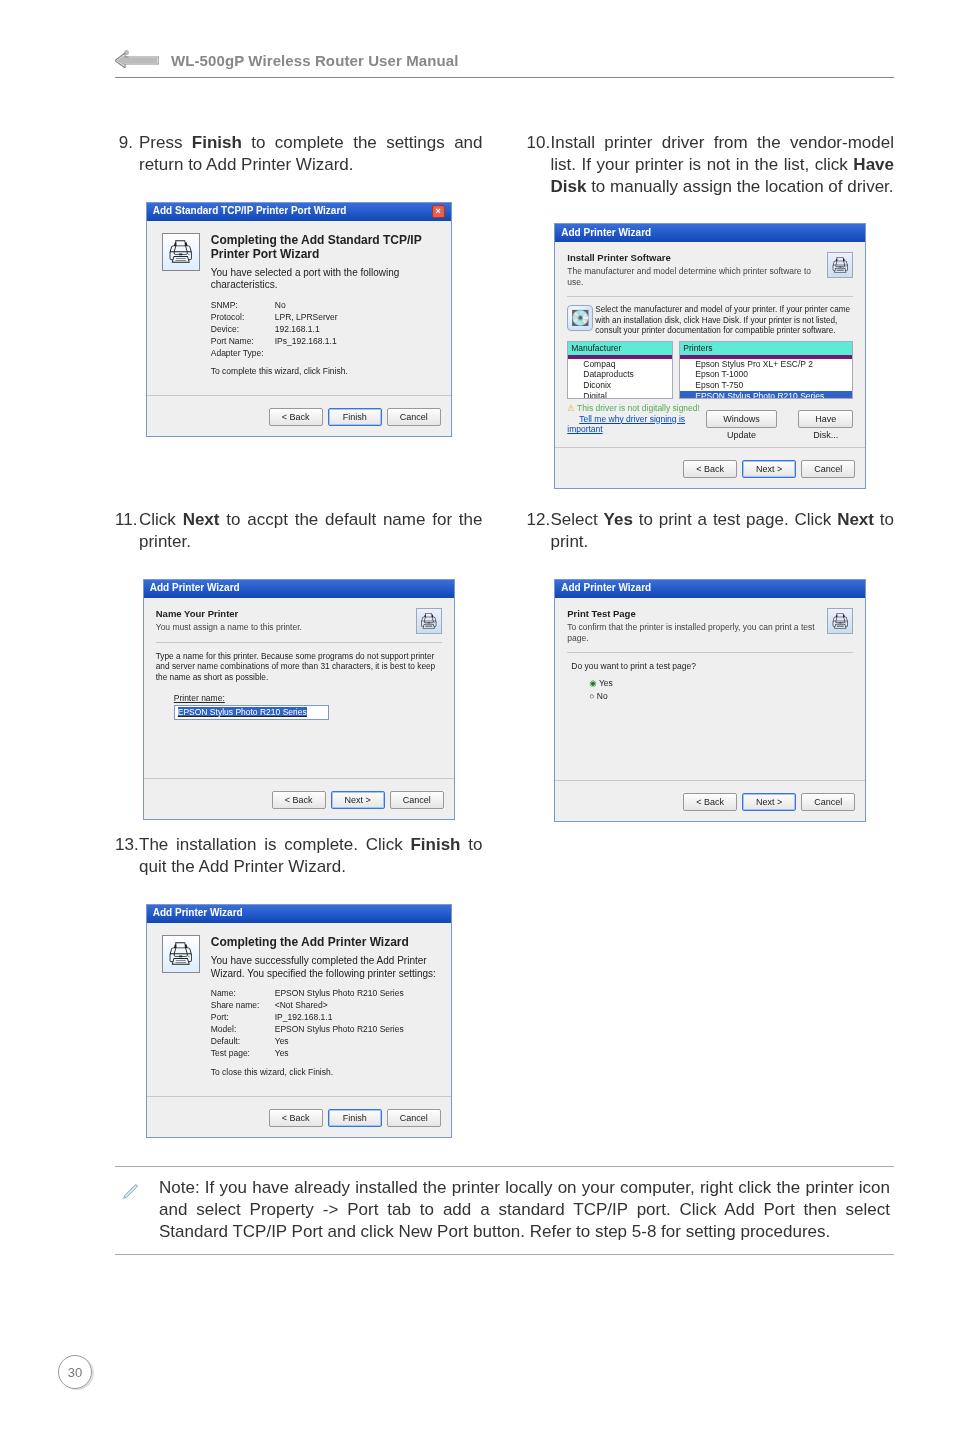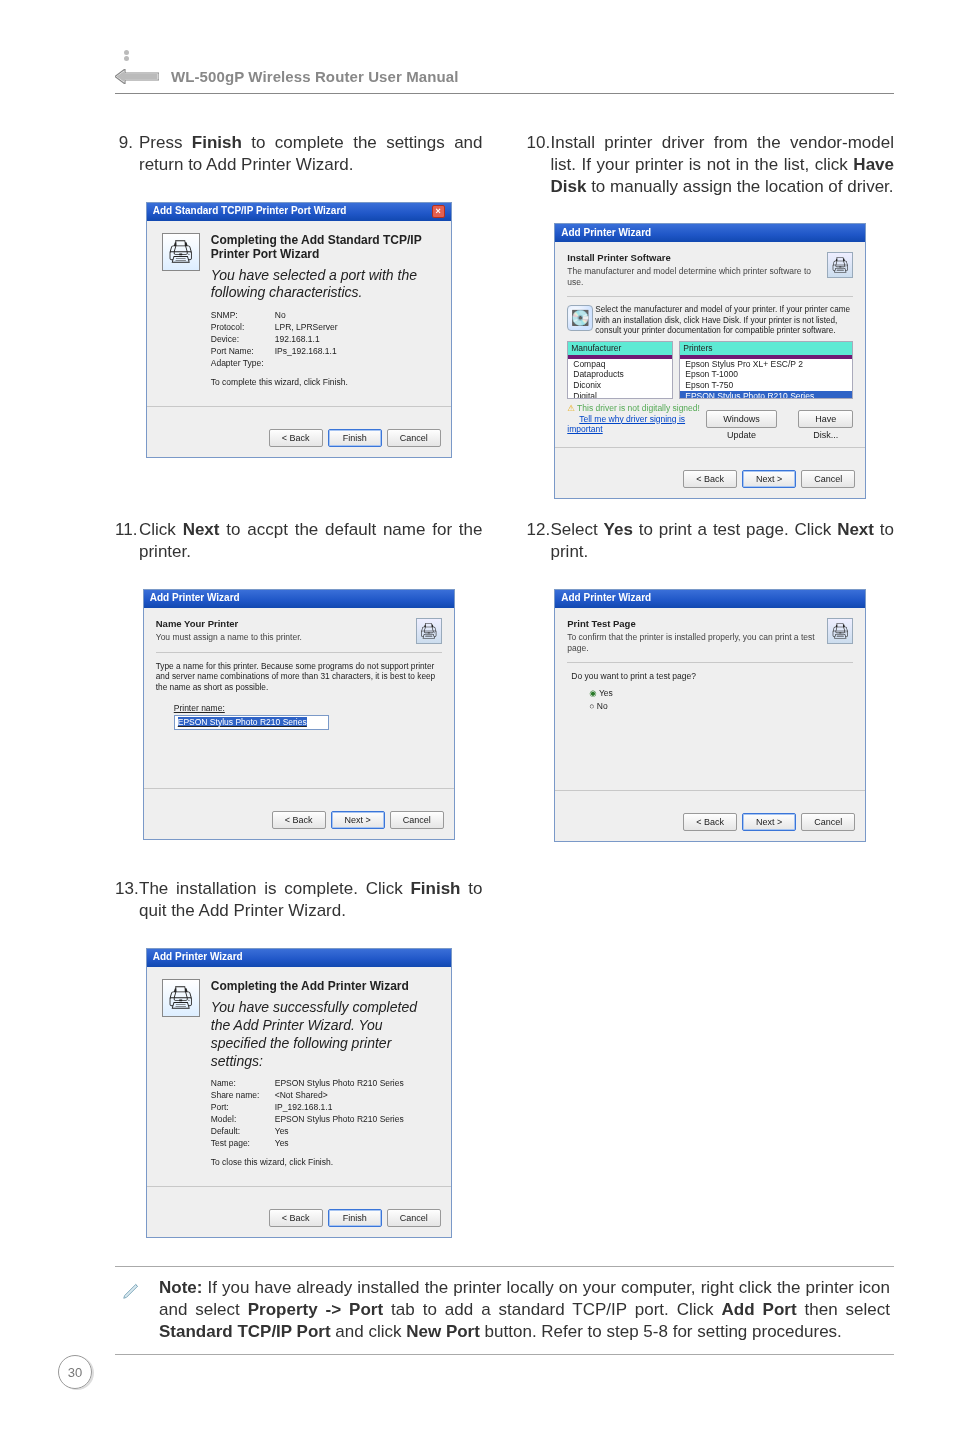--- a/index.html
+++ b/index.html
@@ -10,21 +10,21 @@
     background: #fff;
     font-family: Arial, Helvetica, sans-serif;
     color: #333;
     position: relative;
     box-sizing: border-box;
   }
   *, *::before, *::after { box-sizing: inherit; }
   
   .page-header {
     position: absolute;
-    left: 115px; right: 60px; top: 60px;
+    left: 115px; right: 60px; top: 44px;
     height: 34px;
     border-bottom: 1.5px solid #888;
     display: flex;
     align-items: center;
     gap: 12px;
   }
   .header-arrow {
     width: 44px; height: 15px;
   }
   .header-arrow svg { display:block; }
@@ -60,21 +60,21 @@
   .step { display: flex; }
   .step .num {
     width: 24px; flex:0 0 24px;
     text-align: right;
     padding-right: 6px;
   }
   .step .txt { flex:1; text-align: justify; }
   .step .txt b { font-weight: bold; }
   .row1 { margin-top: 12px; }
   .row2 { margin-top: 20px; }
-  .row3 { margin-top: 36px; }
+  .row3 { margin-top: 12px; }
   .fig {
     margin-top: 26px;
     display:flex;
     justify-content:center;
   }
   
   .notes { margin-top: 28px; }
   .note-box {
     border-top: 1px solid #aaa;
     border-bottom: 1px solid #aaa;
@@ -83,21 +83,21 @@
     gap: 14px;
     margin-bottom: 26px;
     line-height: 1.32;
   }
   .pencil {
     width:26px; flex:0 0 26px;
     display:flex; align-items:flex-start; justify-content:center;
     padding-top:2px;
   }
   .note-text { flex:1; font-size:17px; text-align: justify; }
-  .note-text b { font-weight: bold; }
+  .note-text b { font-weight: normal; }
   sup { font-size: 11px; }
   
   .pagenum {
     position:absolute; left:58px; bottom:42px;
     width:34px;height:34px;
     border:1.4px solid #999; border-radius:50%;
     display:flex;align-items:center;justify-content:center;
     font-size:13px; color:#777;
     box-shadow: 2px 1px 0 #ddd;
   }
@@ -138,21 +138,21 @@
   }
   .wiz-icon::before{content:"🖨";}
   .section-top .titles{flex:1;}
   .section-top .t1{font-weight:bold;font-size:9.5px;}
   .section-top .t2{font-size:8.5px;color:#444;margin-top:2px;}
   .kv{margin-left:0px;}
   .kv div{display:flex;font-size:8.5px;margin:1px 0;}
   .kv .k{width:64px;}
   .btnrow{
     display:flex;justify-content:flex-end;gap:5px;
-    padding:22px 10px 10px 0;
+    padding:12px 10px 10px 0;
     border-top:1px solid #c8c8c8;
     margin-top:6px;
   }
   .wbtn{
     min-width:54px;height:18px;
     background:linear-gradient(#fefefe,#e5e5e5);
     border:1px solid #999;border-radius:2px;
     font-size:9px;line-height:16px;text-align:center;
     padding:0 6px;
   }
@@ -164,21 +164,21 @@
     display:flex;justify-content:center;
   }
   .dlg.compl .left .big{
     width:38px;height:38px;border:1px solid #888;
     background:linear-gradient(#fff,#ddeeff);
     font-size:22px;line-height:36px;text-align:center;
   }
   .dlg.compl .left .big::before{content:"🖨";}
   .dlg.compl .right{flex:1;}
   .dlg.compl .heading{font:bold 12px Tahoma,Arial;color:#222;margin-bottom:6px;}
-  .dlg.compl .sub{font-size:14px;margin-bottom:8px;font-style:italic;}
+  .dlg.compl .sub{font-size:10px;margin-bottom:8px;}
   .footnote{font-size:8.5px;margin-top:8px;}
   
   .nfield{
     border:1px solid #7a99c8;
     background:#fff;padding:1px 3px;font-size:8.5px;
     margin-top:2px;width:155px;
     color:#fff;
   }
   .nfield .hl{background:#2f63c6;color:#fff;}
   
@@ -186,21 +186,21 @@
     display:flex;gap:6px;margin-top:4px;
   }
   .mlist .col{
     flex:1;border:1px solid #aab;background:#fff;
     height:58px;overflow:hidden;font-size:8.5px;
   }
   .mlist .col .hd{
     background:#5eead4;font-weight:normal;border-bottom:4px solid #701a75;
     padding:1px 3px;
   }
-  .mlist .col .it{padding:0 5px;}
+  .mlist .col .it{padding:0 15px;}
   .mlist .col .it.sel{background:#2f63c6;color:#fff;}
   .signed{
     display:flex;align-items:center;justify-content:space-between;
     margin-top:4px;font-size:8.5px;
   }
   .signed .warn{color:#5a5;}
   .signed .warn::before{content:"⚠ ";color:#e7a500;}
   .signed .tell{color:#0045c8;text-decoration:underline;margin-left:12px;}
   .sbtns{display:flex;gap:21px;}
   .radio-list{margin:6px 0 40px 22px;font-size:8.5px;}

